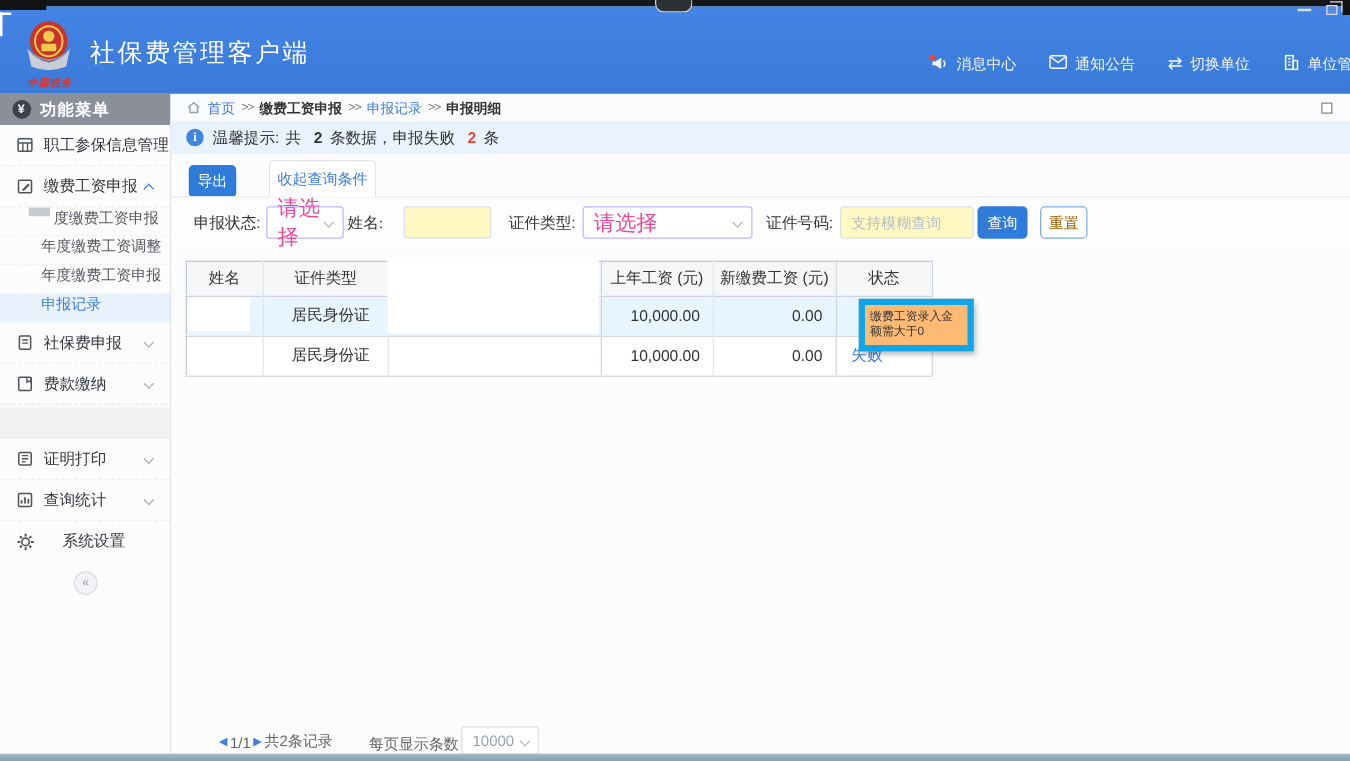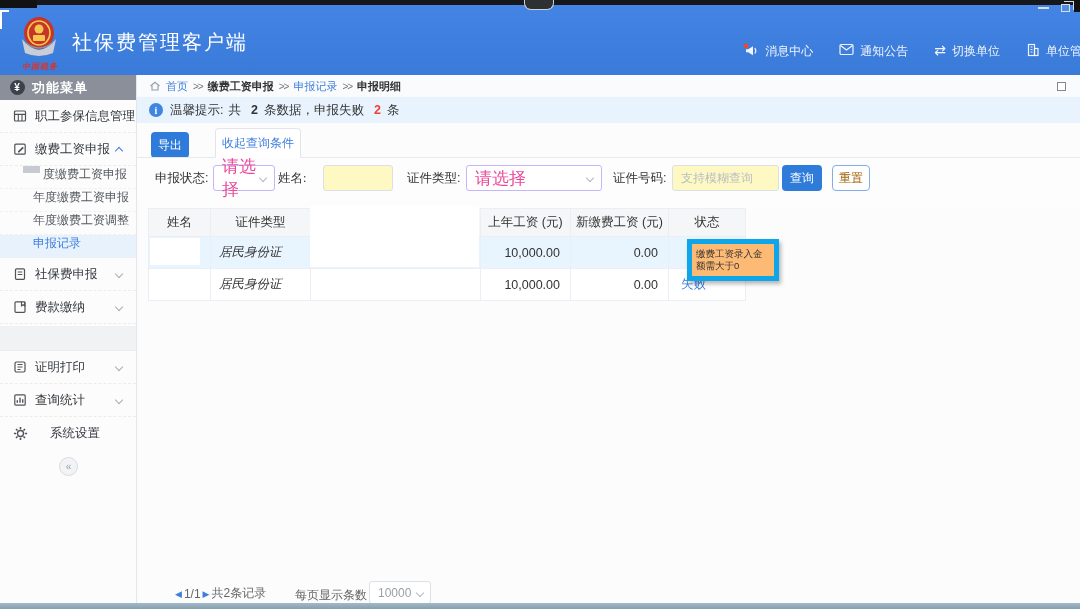--- a/index.html
+++ b/index.html
@@ -65,21 +65,21 @@
   .f-input { position:absolute; height:26px; border:1px solid #DCDFE6; border-radius:3px; background:#fef9c3; font-size:12px; color:#333; padding:0 8px; outline:none; font-family:inherit; }
   .f-input::placeholder { color:#B9BDC4; }
   .btn-search { position:absolute; left:645px; top:0; width:40px; height:26px; background:#2F7BD9; border:none; border-radius:4px; color:#fff; font-size:12px; cursor:pointer; }
   .btn-reset { position:absolute; left:695px; top:0; width:38px; height:26px; background:#fff; border:1px solid #7FAFE8; border-radius:4px; color:#a16207; font-size:12px; cursor:pointer; }
 
   
   .tbl { position:absolute; left:11px; top:133px; border-collapse:collapse; table-layout:fixed; width:597px; background:#0f172a; }
   .tbl th { height:28px; background:#F5F6F8; border:1px solid #EBEEF5; font-size:12.5px; color:#333; font-weight:normal; text-align:center; }
   .tbl td { height:32px; border:1px solid #EBEEF5; font-size:12.5px; color:#333; background:#fff; }
   .tbl tr.hl td { background:#E9F5FE; }
-  .td-left { text-align:left; padding-left:8px;font-style:italic; }
+  .td-left { text-align:center; padding-left:8px; }
   .td-right { text-align:right; padding-right:10px; }
   .td-status { text-align:left; padding-left:12px; }
   .fail-link { color:#3E7EDD; cursor:pointer; }
 
   .redact { position:absolute; background:#fff; z-index:6; }
   .redact-colA { left:173px; top:131px; width:169px; height:61px; }
   .redact-name1 { left:13px; top:163px; width:50px; height:27px; }
 
   .tooltip { position:absolute; left:550px; top:164px; width:92px; background:#fdba74; border:5px solid #0ea5e9; box-shadow:2px 3px 4px rgba(0,0,0,.28); font-size:9.5px; color:#333; padding:4px 4px; line-height:1.25; z-index:7; }
 
@@ -172,24 +172,24 @@
       </svg>
       <span>缴费工资申报</span>
       <span class="chev up"></span>
     </div>
 
     <div class="sb-sub">
       <span class="redact-chip"></span>
       <span>度缴费工资申报</span>
     </div>
     <div class="sb-sub">
+      <span>年度缴费工资调整</span>
+    </div>
+    <div class="sb-sub">
       <span>年度缴费工资申报</span>
-    </div>
-    <div class="sb-sub">
-      <span>年度缴费工资调整</span>
     </div>
     <div class="sb-sub active">
       <span>申报记录</span>
     </div>
 
     <div class="sb-item">
       <svg width="14" height="14" viewBox="0 0 14 14">
         <rect x="2.5" y="1.8" width="9" height="10.5" rx="1" fill="none" stroke="#4F5358" stroke-width="1.2"></rect>
         <path d="M4.7 5h4.6M4.7 7.5h4.6" stroke="#4F5358" stroke-width="1.1"></path>
       </svg>

